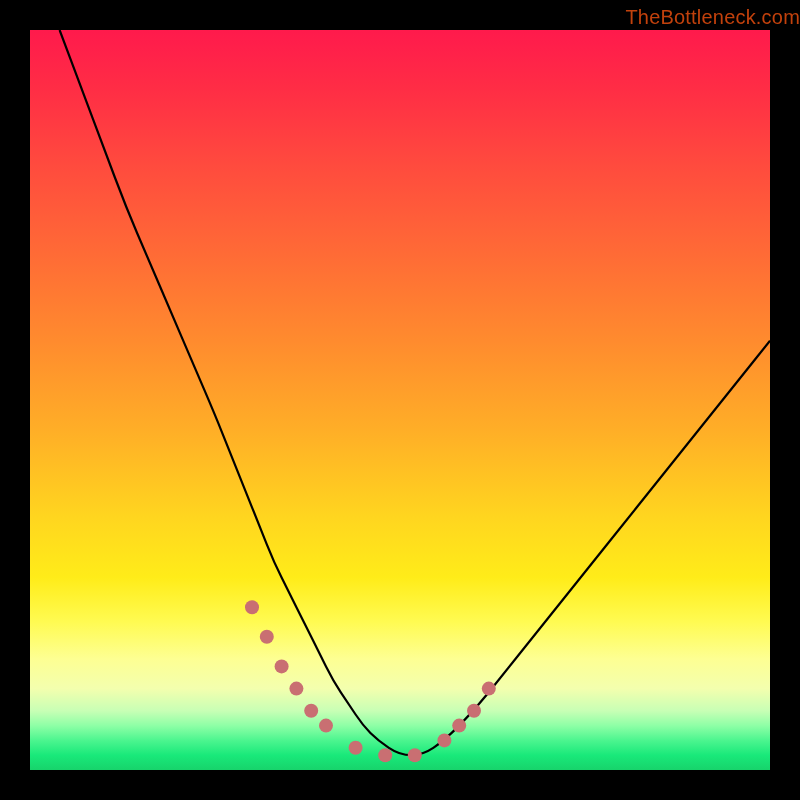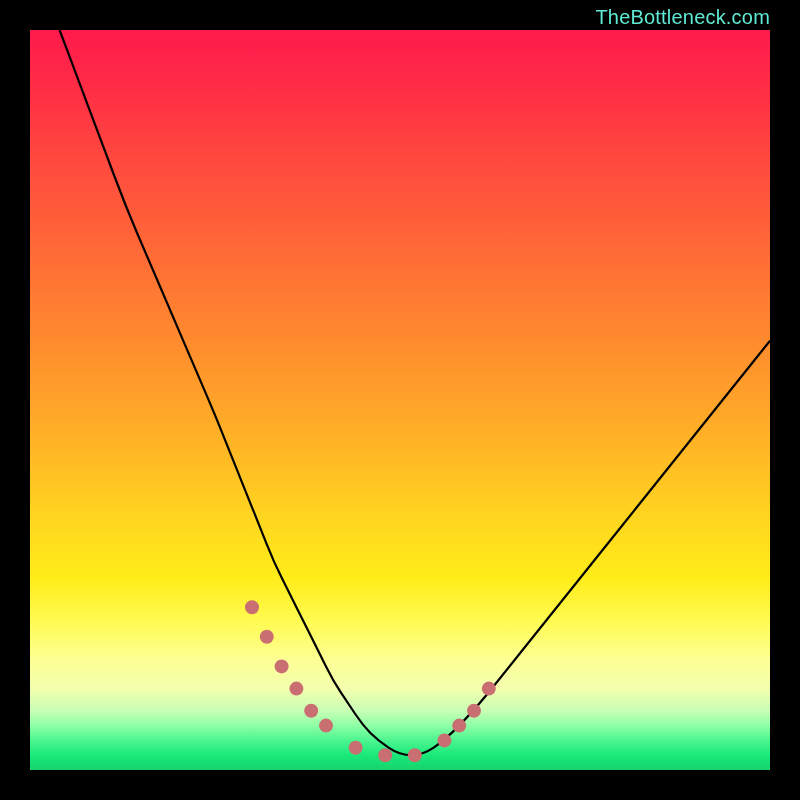--- a/index.html
+++ b/index.html
@@ -44,22 +44,22 @@
       #c8ffb5 92%,
       #8effa6 94%,
       #4cf58f 96%,
       #19e97a 98%,
       #17d36b 100%
     );
   }
   .watermark {
     position: absolute;
     top: 6px;
-    right: 30px;
-    color: #5eead4;
+    right: 0;
+    color: #c2410c;
     font-size: 20px;
     font-weight: 500;
     letter-spacing: 0.2px;
   }
   svg.curve {
     position: absolute;
     inset: 0;
     width: 740px;
     height: 740px;
   }

